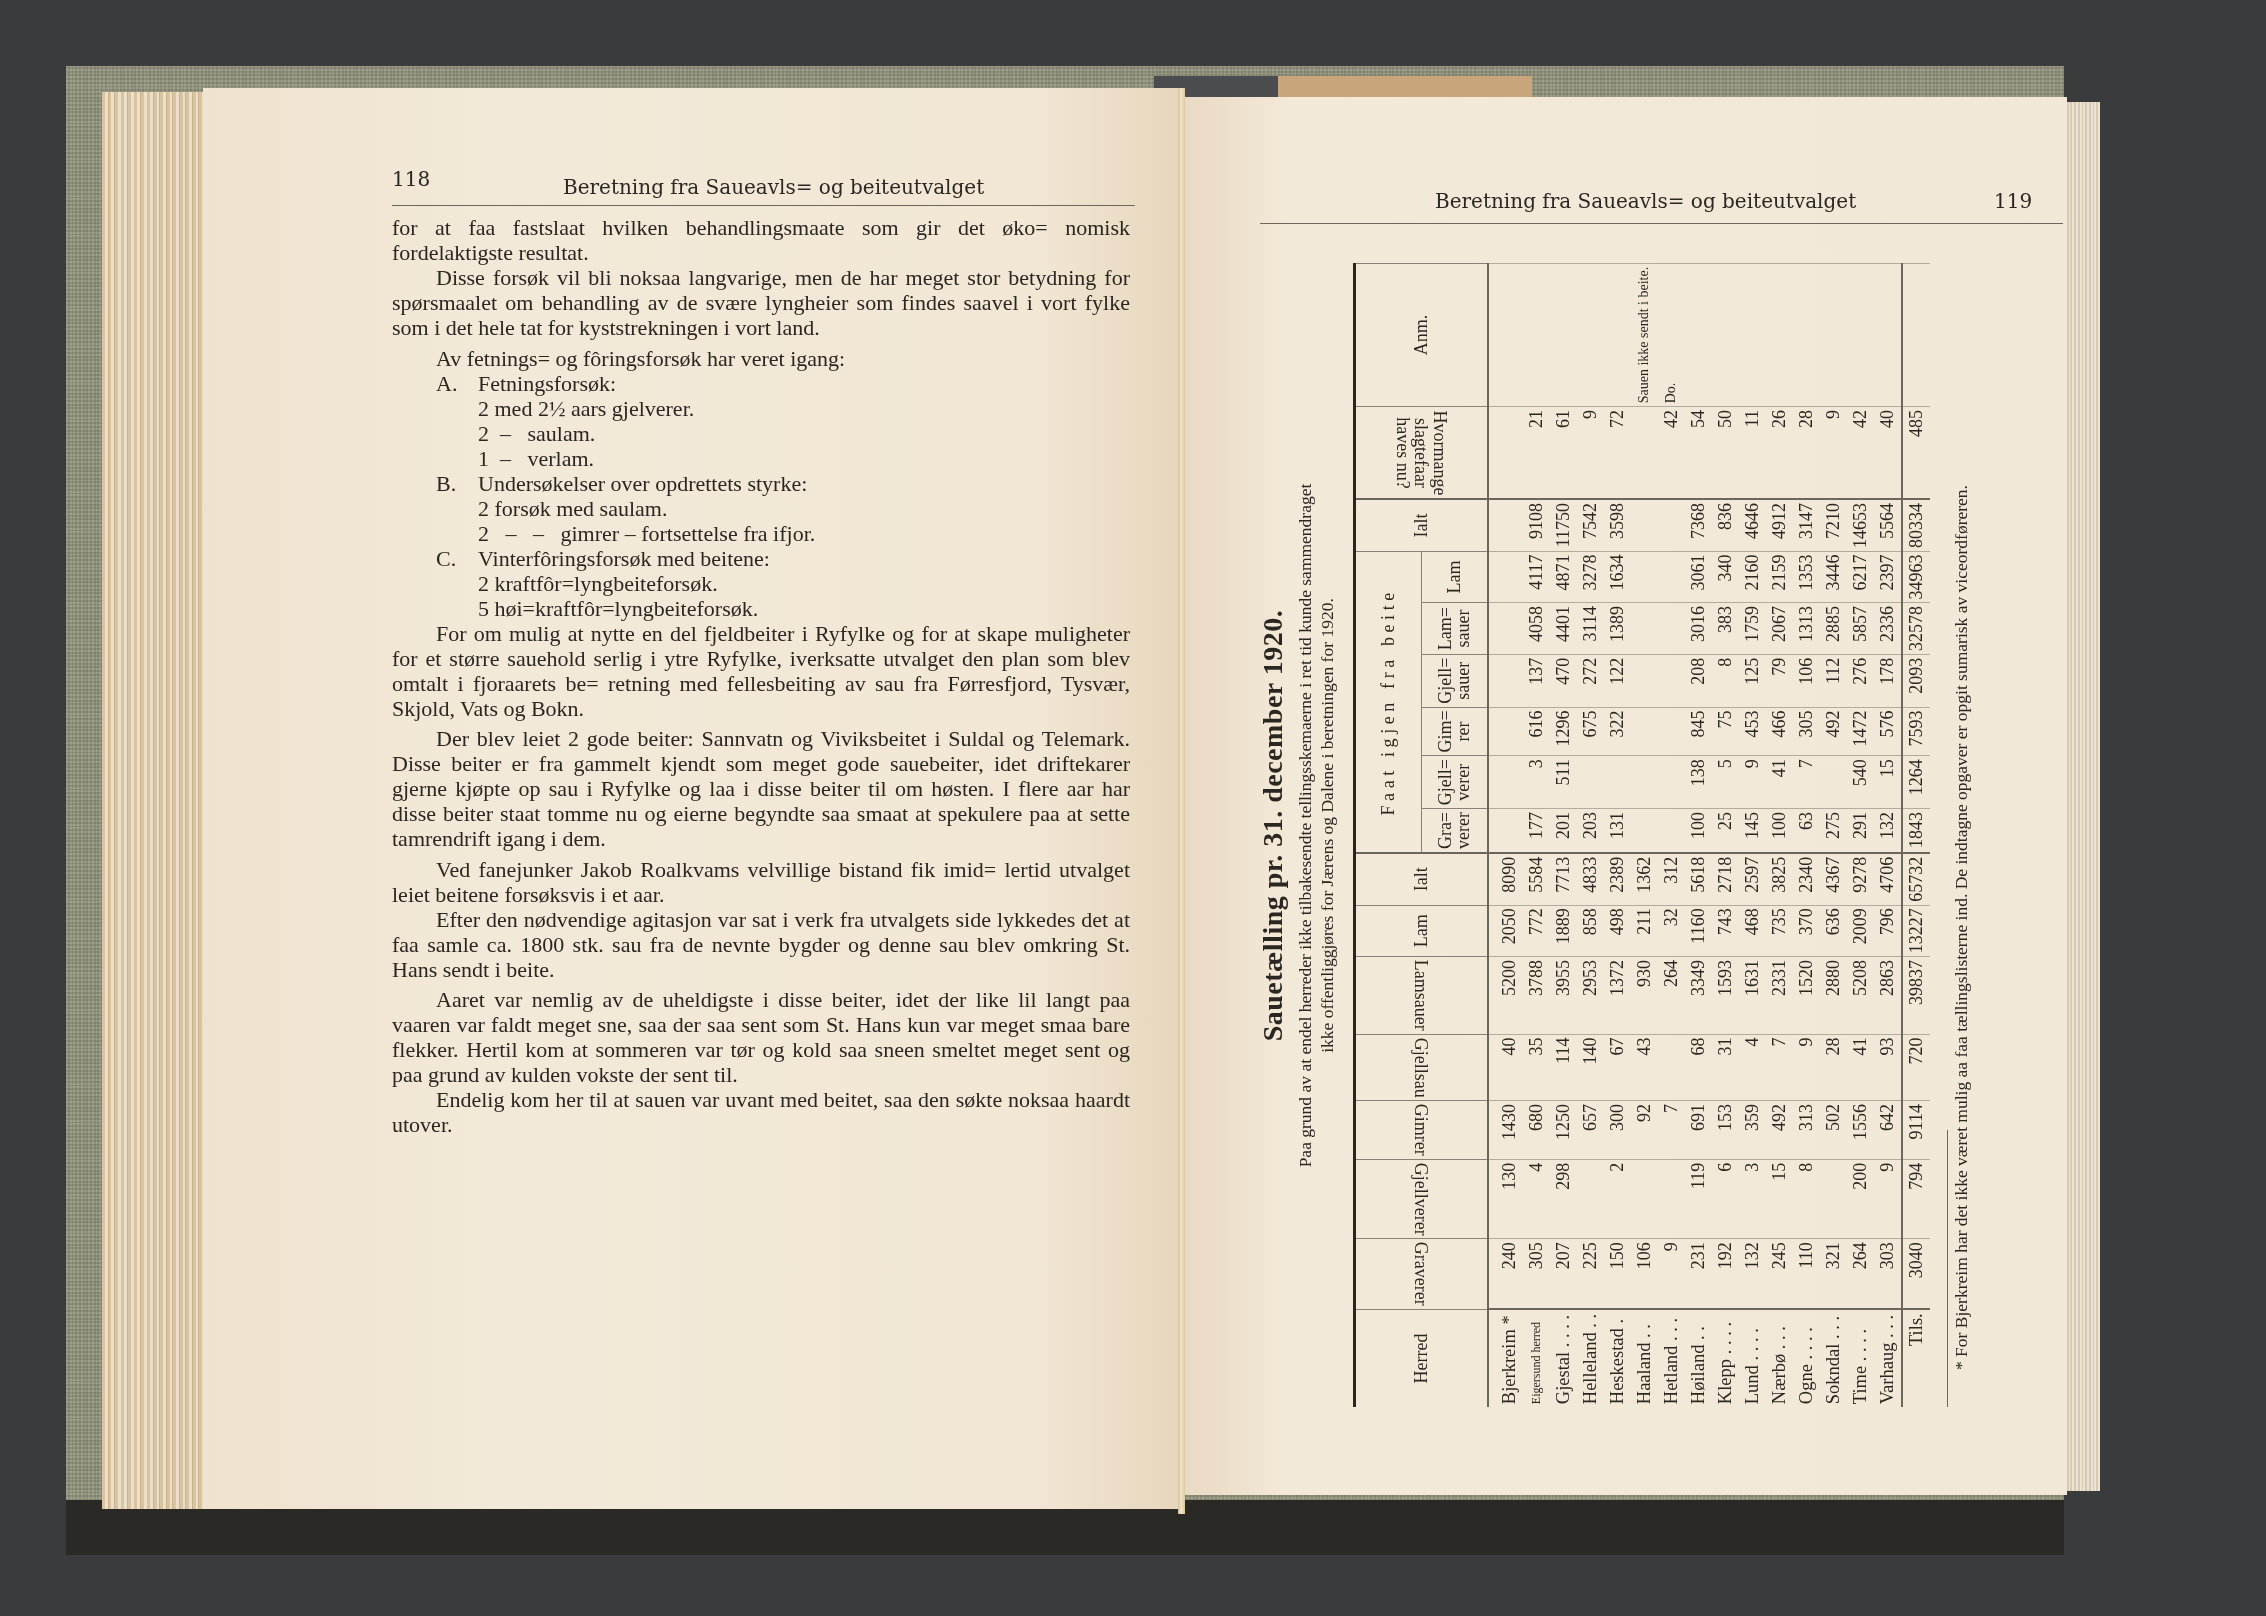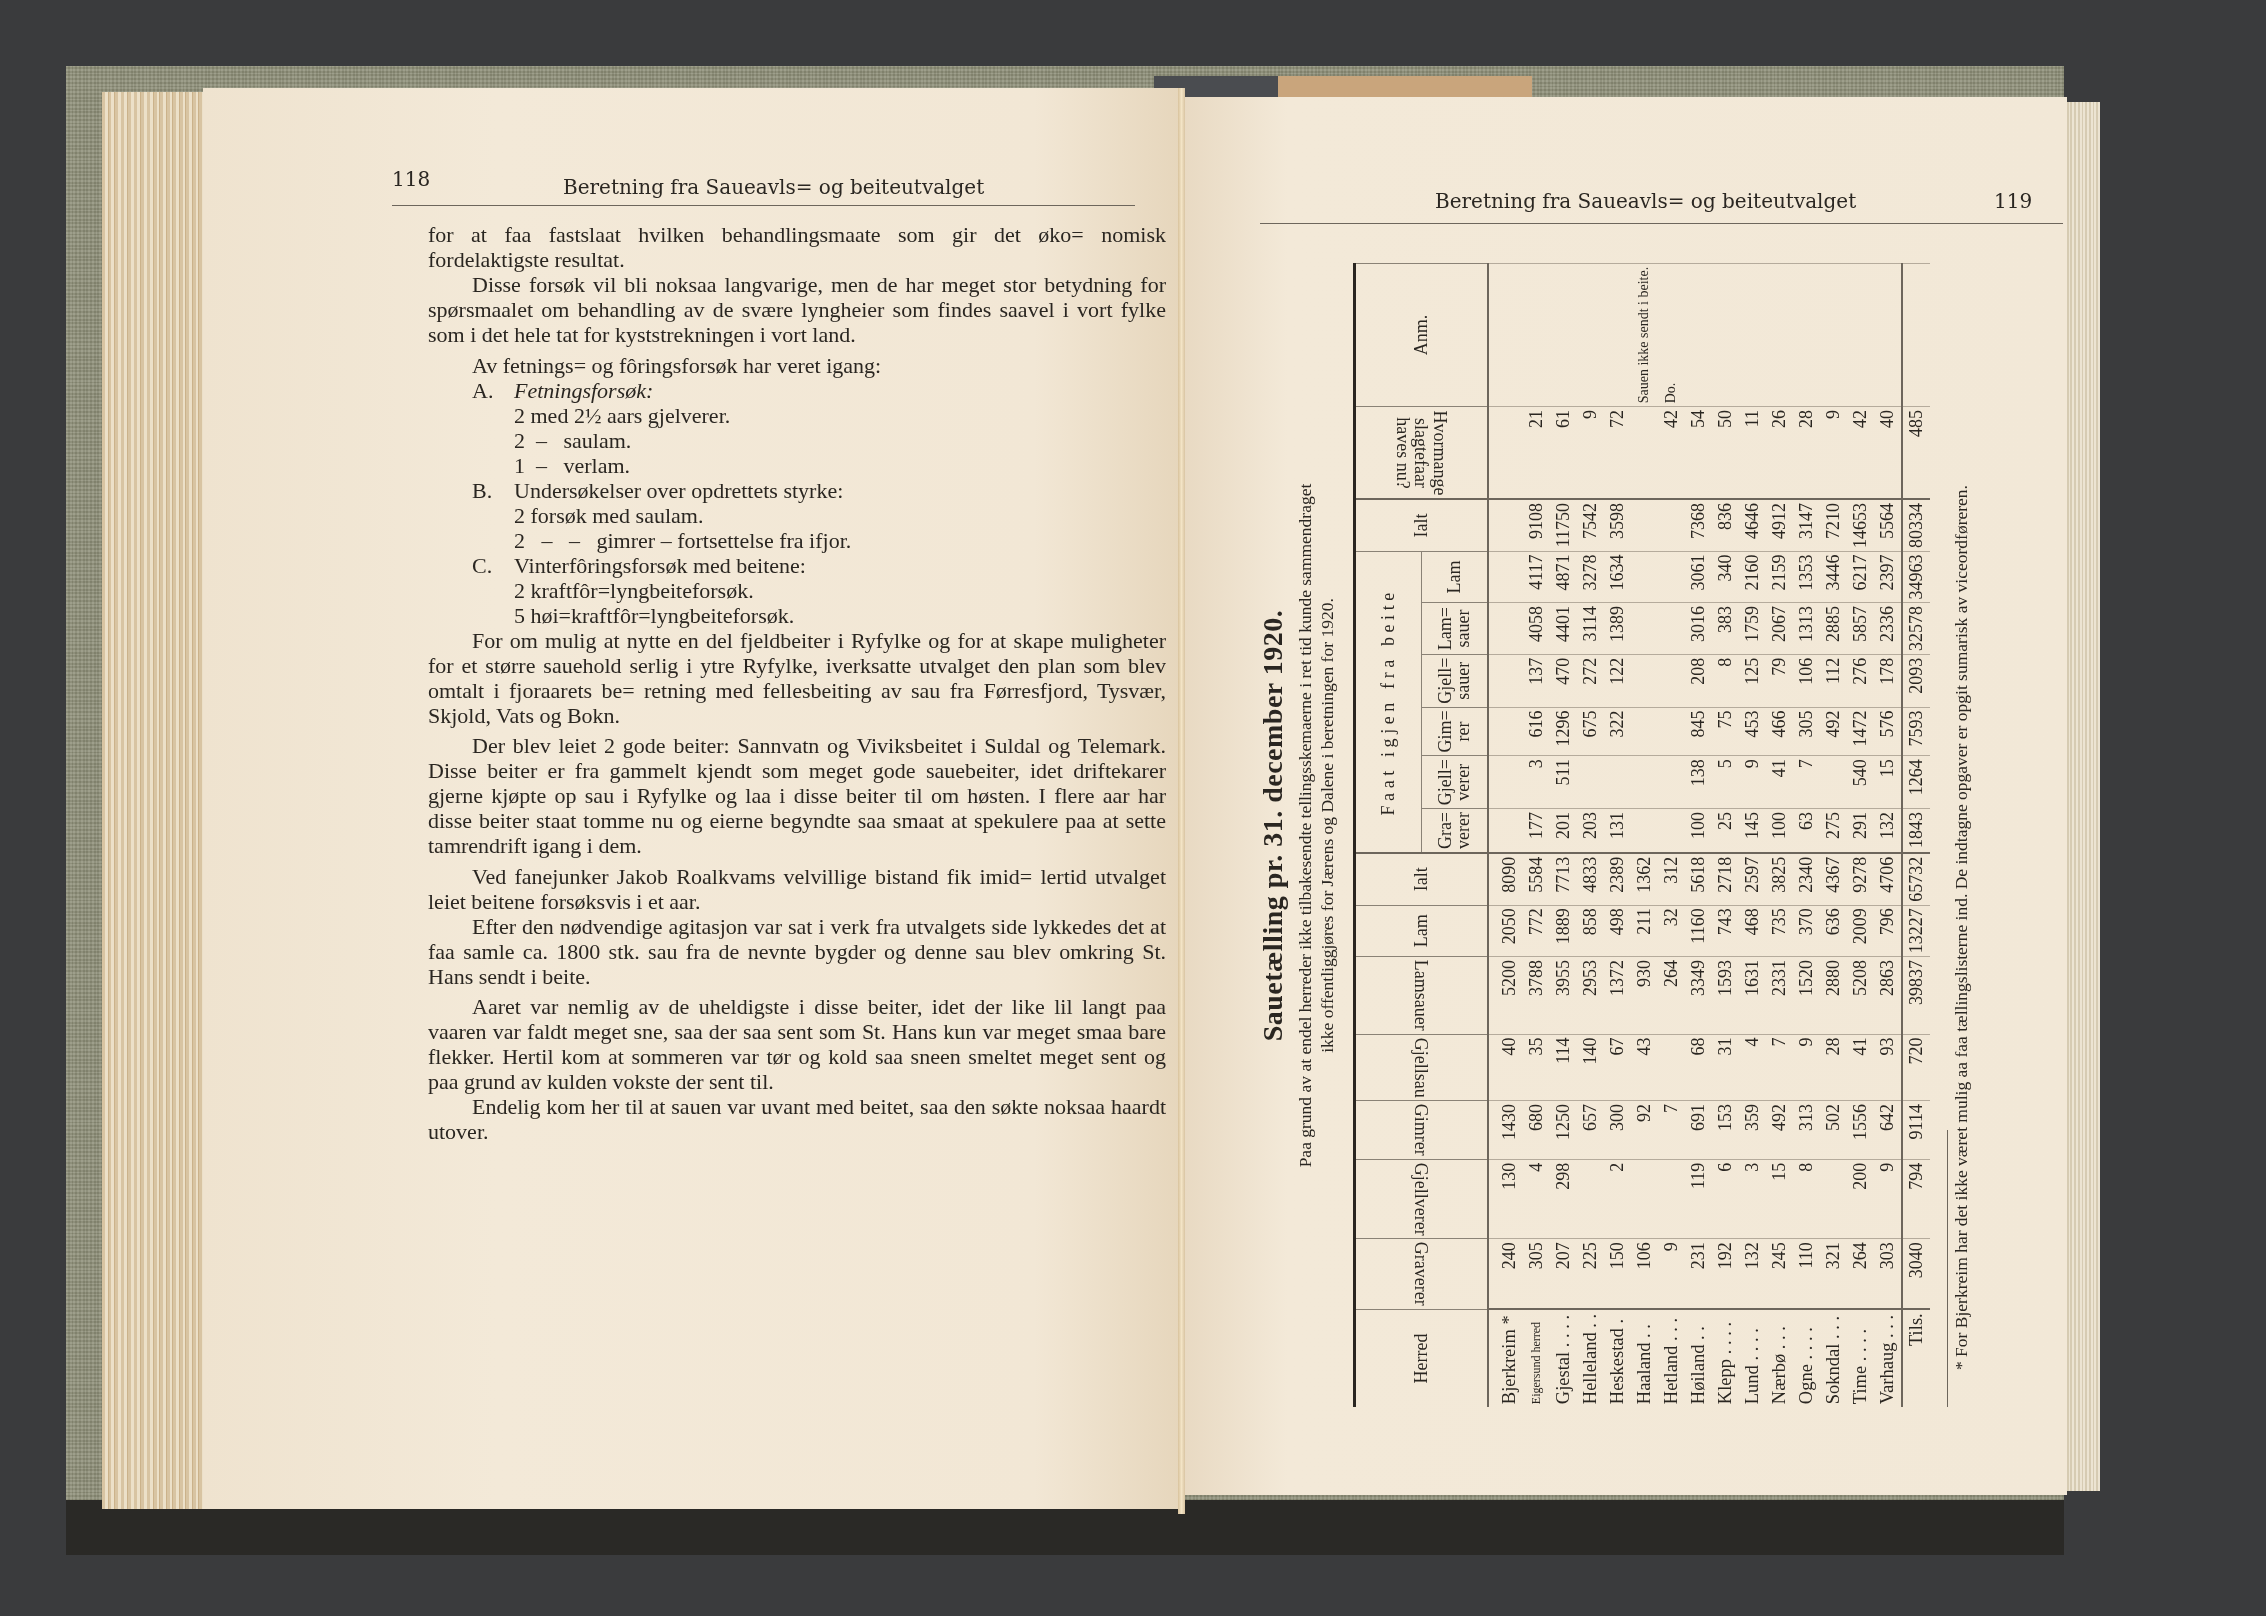--- a/index.html
+++ b/index.html
@@ -44,24 +44,23 @@
     background:linear-gradient(90deg, #e8d9c2 0%, #f3e9d8 12%, #f2e8d7 100%); }
   .gutter { position:absolute; left:1178px; top:88px; width:7.4px; height:1426px;
     background:linear-gradient(90deg, #d8c29c, #f3e4c6, #d9c4a2); }
 
   .run-head {
     position:absolute; font-size:20px; color:#2b2722; white-space:nowrap;
   }
   .rule { position:absolute; height:0.9px; background:#6d665c; }
 
   .body-text {
-    position:absolute; left:392px; top:222px; width:738px;
+    position:absolute; left:392px; top:215px; width:738px;
     font-size:22px; line-height:25px; color:#2a2621; text-align:justify;
     font-family:"Liberation Serif", "DejaVu Serif", serif;
-    margin-left:36px;
   }
   .body-text p { margin:0; text-indent:44px; }
   .body-text p.noindent { text-indent:0; }
   .body-text .list { margin:0; }
   .body-text .list div { display:flex; }
   .body-text .list .lbl { width:42px; padding-left:44px; }
   .body-text p.gap { margin-top:5.5px; }
 
   
   .rot-wrap {
@@ -106,21 +105,21 @@
 <div class="run-head" style="left:563px; top:175px;">Beretning fra Saueavls= og beiteutvalget</div>
 <div class="rule" style="left:392px; top:205px; width:743px;"></div>
 
 <div class="body-text">
   <p class="noindent">for at faa fastslaat hvilken behandlingsmaate som gir det øko= nomisk fordelaktigste resultat.</p>
   <p>Disse forsøk vil bli noksaa langvarige, men de har meget stor betydning for spørsmaalet om behandling av de svære lyngheier som findes saavel i vort fylke som i det hele tat for kyststrekningen i vort land.</p>
   <p class="gap">Av fetnings= og fôringsforsøk har veret igang:</p>
   <div class="list" id="exp-list">
       <div>
         <span class="lbl">A.</span>
-        <span style="white-space: pre; font-style: italic;">Fetningsforsøk:</span>
+        <span style="white-space: pre;">Fetningsforsøk:</span>
       </div>
       <div>
         <span class="lbl"></span>
         <span style="white-space: pre;">2 med 2½ aars gjelverer.</span>
       </div>
       <div>
         <span class="lbl"></span>
         <span style="white-space: pre;">2  –   saulam.</span>
       </div>
       <div>

